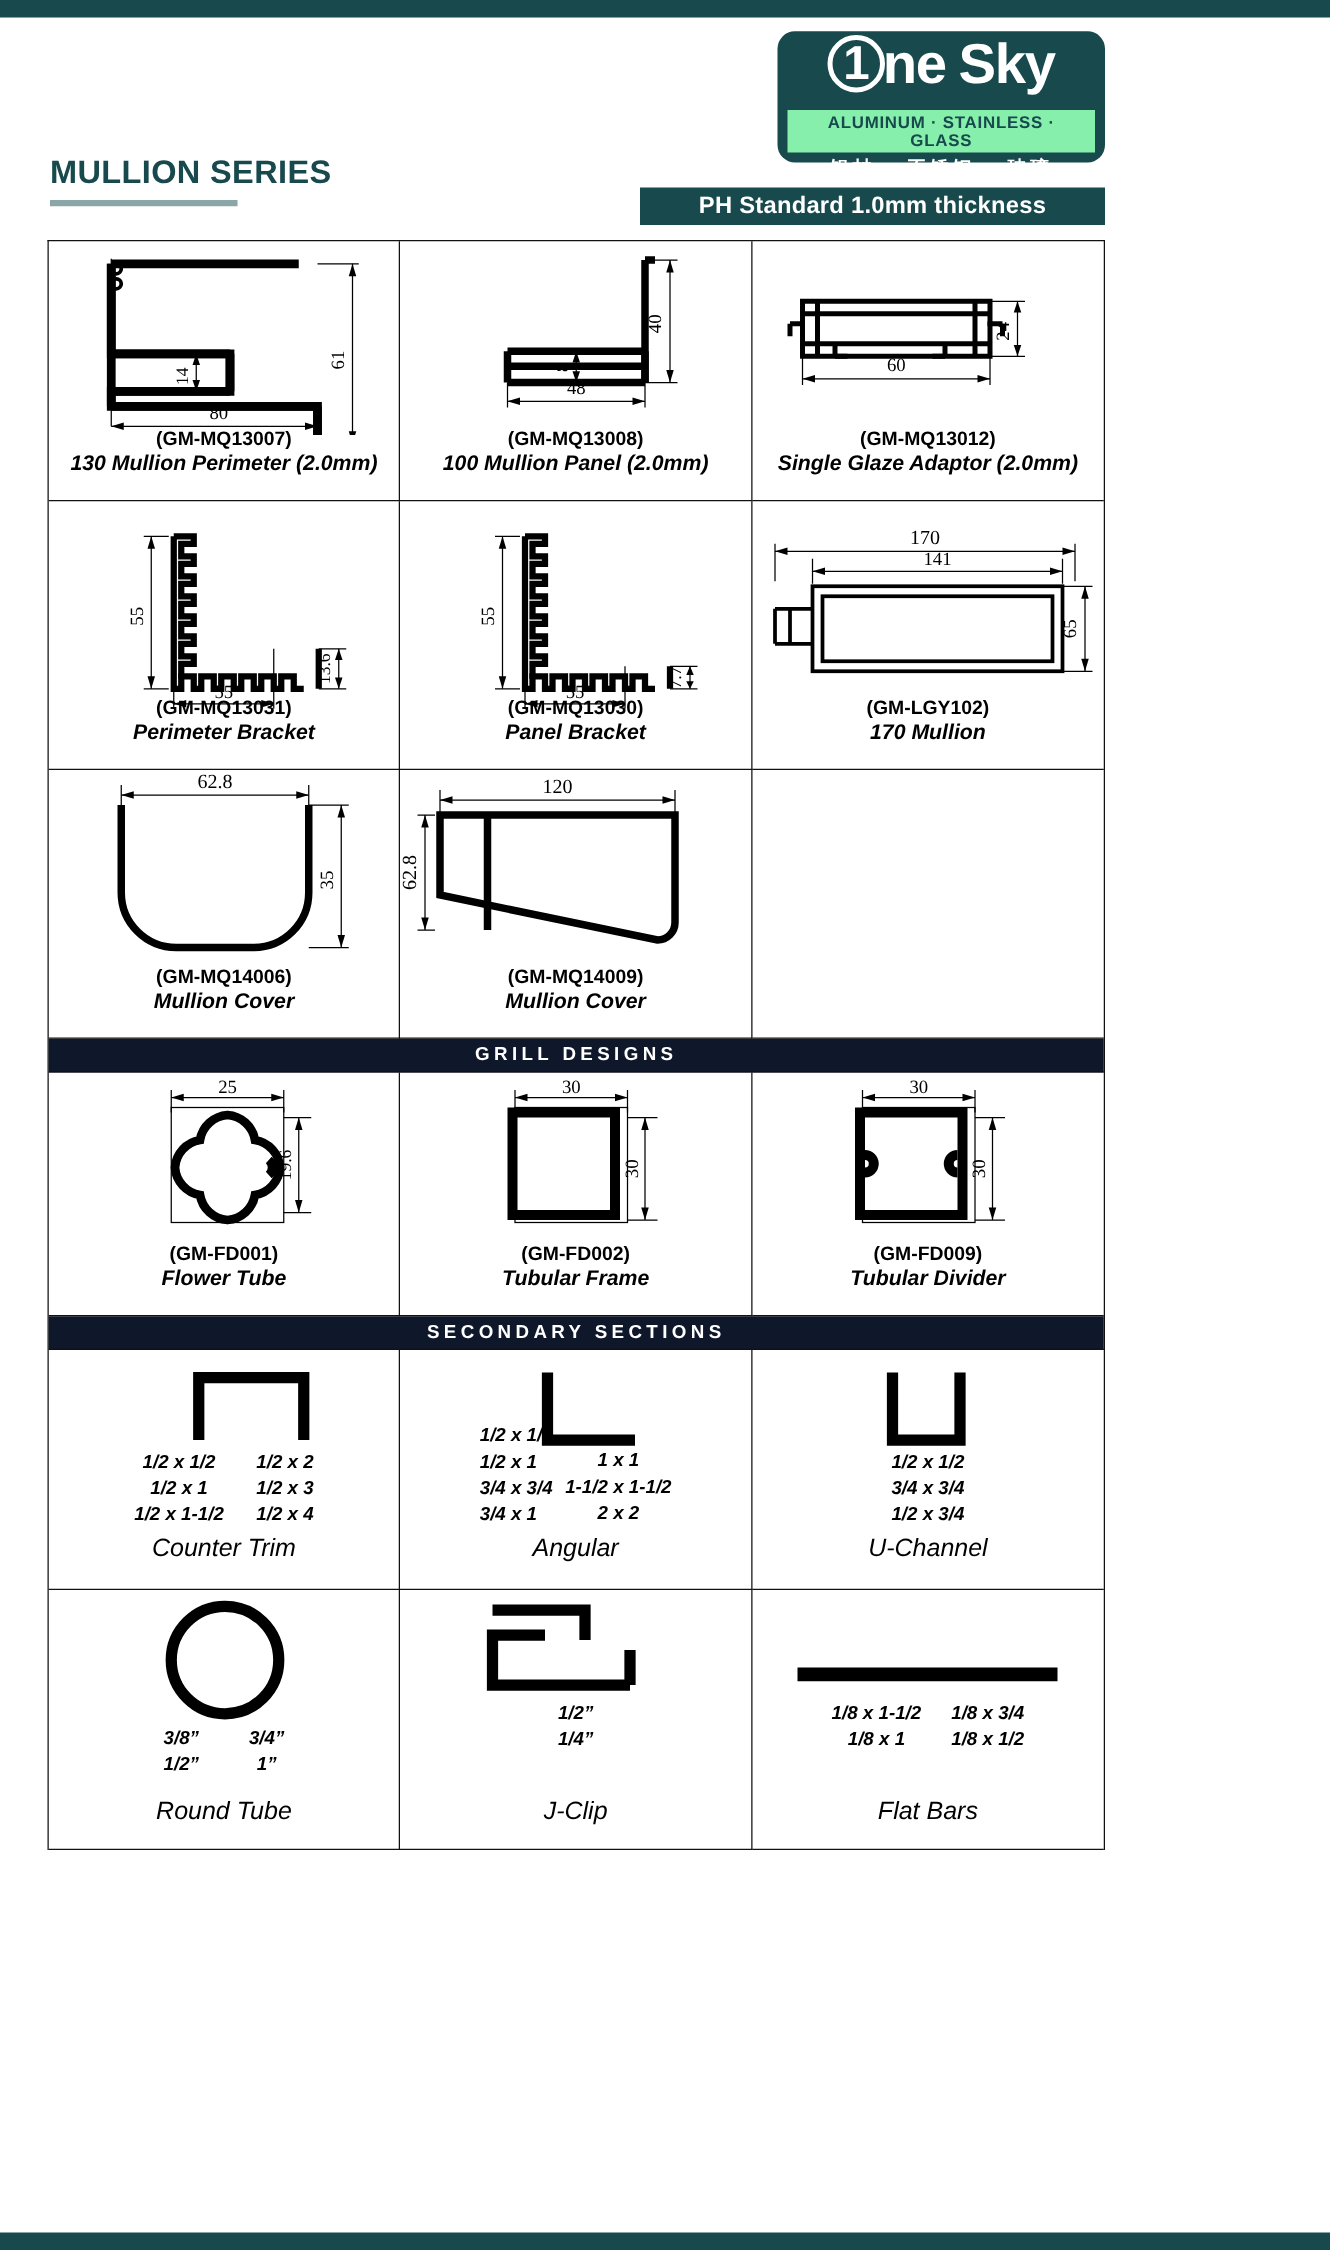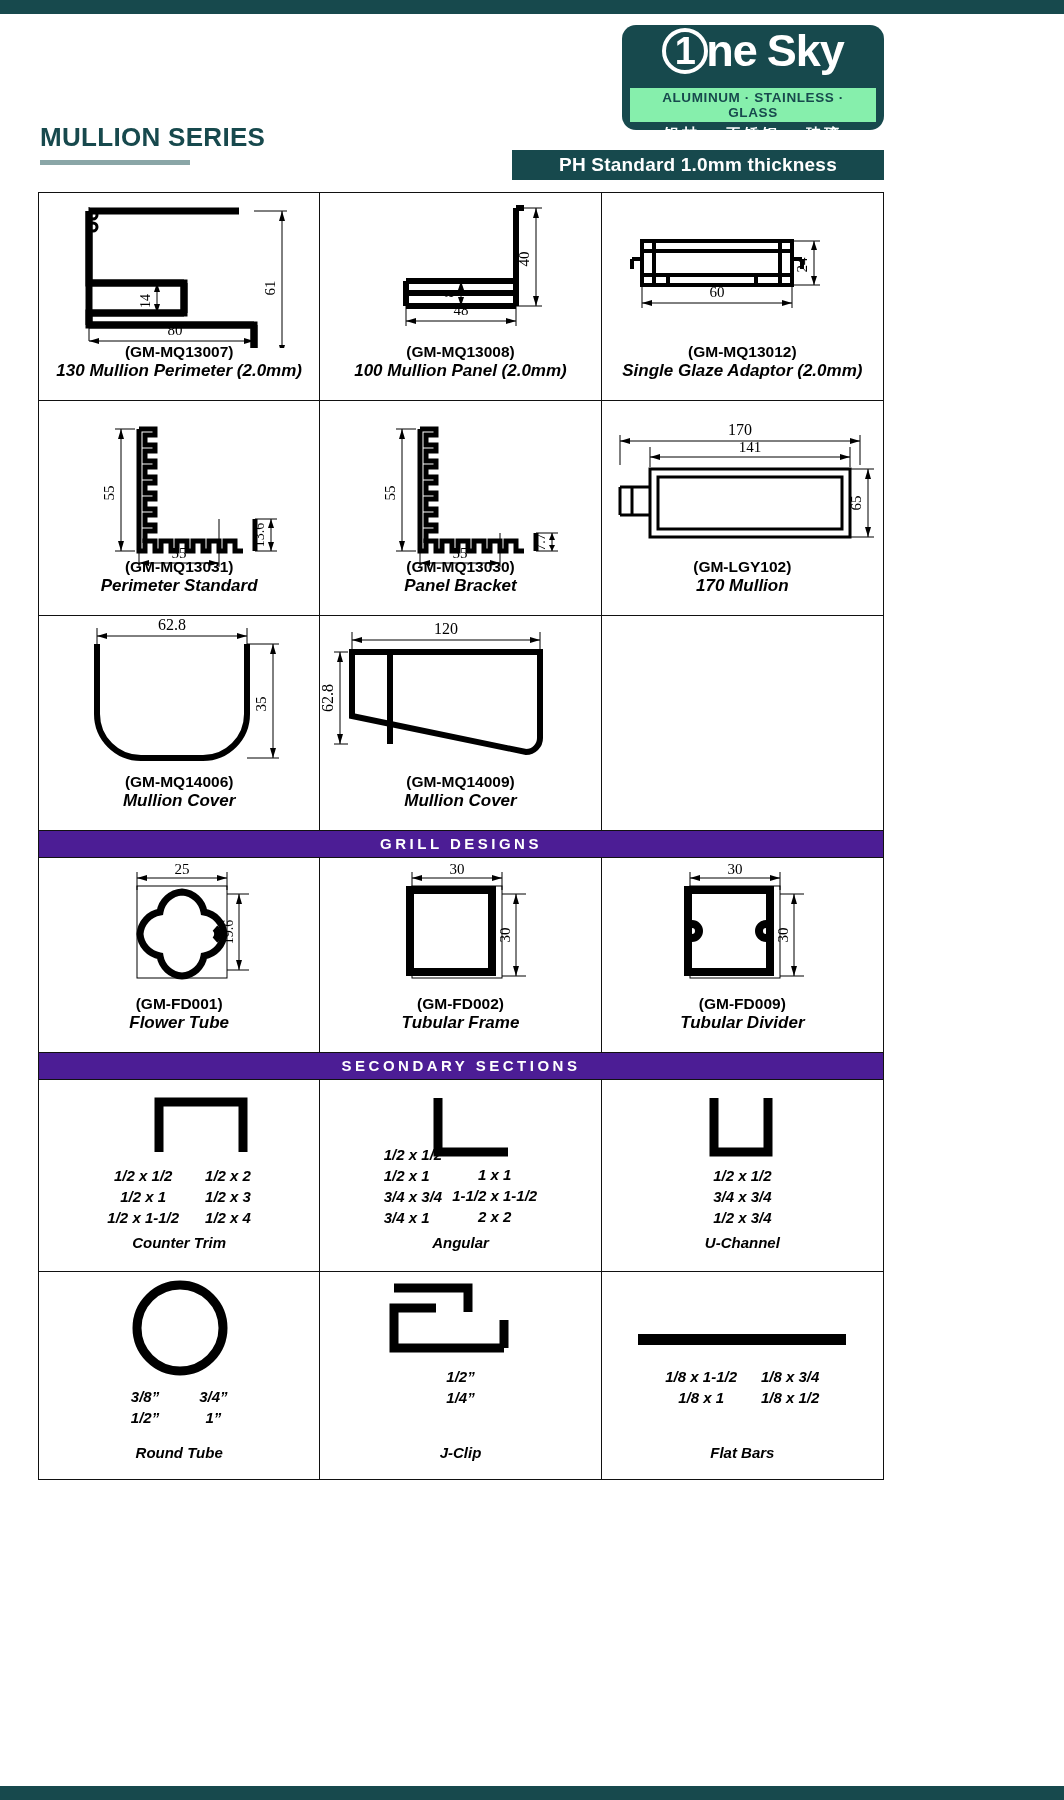--- a/index.html
+++ b/index.html
@@ -70,32 +70,32 @@
     position:relative; display:flex; flex-direction:column;
     align-items:center; justify-content:flex-end; padding-bottom:20px;
   }
   .cell:last-child { border-right:none; }
   .art { flex:1 1 auto; width:100%; position:relative; }
   .art svg { position:absolute; left:0; top:0; }
   .cap-code { font-size:15.5px; font-weight:bold; color:#000; line-height:19px; }
   .cap-name { font-size:17px; font-weight:bold; font-style:italic; color:#000; line-height:19px; }
 
   .section-band {
-    width:100%; background:#4c1d95; color:#fff;
+    width:100%; background:#0f172a; color:#fff;
     font-size:15px; font-weight:bold; letter-spacing:3.5px;
     text-align:center; padding:4px 0 5px; border-bottom:1px solid #111;
   }
 
   .sizes { font-size:15px; font-weight:bold; font-style:italic; line-height:21px; text-align:center; }
   .sizes-2col { display:flex; gap:26px; justify-content:center; }
   .sizes-2col > div { text-align:center; }
   .sizes-stagger { display:flex; gap:10px; justify-content:center; align-items:flex-start; }
   .sizes-stagger .left { text-align:left; }
   .sizes-stagger .right { text-align:center; padding-top:20px; }
-  .cap-only { font-size:15px; font-weight:bold; font-style:italic; padding-top:6px; }
+  .cap-only { font-size:20px; font-weight:normal; font-style:italic; padding-top:6px; }
 </style>
 </head>
 <body>
 
 <div class="topbar"></div>
 
 <div class="logo">
   <div class="logo-top">
     <span class="logo-circle">1</span>
     <span class="logo-word"><span>ne</span><span class="sky">Sky</span></span>
@@ -238,21 +238,21 @@
           <polygon points="100,162 110,159 110,165" fill="#000"></polygon>
           <polygon points="180,162 170,159 170,165" fill="#000"></polygon>
           <polygon points="232,118 229,127 235,127" fill="#000"></polygon>
           <polygon points="232,150 229,141 235,141" fill="#000"></polygon>
           <text x="75" y="92" font-size="15" font-family="Liberation Serif, serif" text-anchor="middle" transform="rotate(-90 75 92)">55</text>
           <text x="140" y="157" font-size="15" font-family="Liberation Serif, serif" text-anchor="middle">55</text>
           <text x="225" y="134" font-size="14" font-family="Liberation Serif, serif" text-anchor="middle" transform="rotate(-90 225 134)">13.6</text>
         </svg>
       </div>
       <div class="cap-code">(GM-MQ13031)</div>
-      <div class="cap-name">Perimeter Standard</div>
+      <div class="cap-name">Perimeter Bracket</div>
     </div>
 
     <div class="cell" style="height:215px">
       <div class="art">
         <svg width="282" height="168" viewBox="0 0 282 168">
           <g stroke="#000" stroke-width="5" fill="none">
             <path d="M100 28 h16 v6 h-10 v10 h10 v6 h-10 v10 h10 v6 h-10 v10 h10 v6 h-10 v10 h10 v6 h-10 v10 h10 v6 h-10 v10 h10 v6 h-10 v12"></path>
             <path d="M100 28 v122 h6 v-10 h10 v10 h6 v-10 h10 v10 h6 v-10 h10 v10 h6 v-10 h10 v10 h6 v-10 h10 v10 h6 v-10 h10 v10 h8"></path>
             <path d="M216 150 v-18"></path>
           </g>

